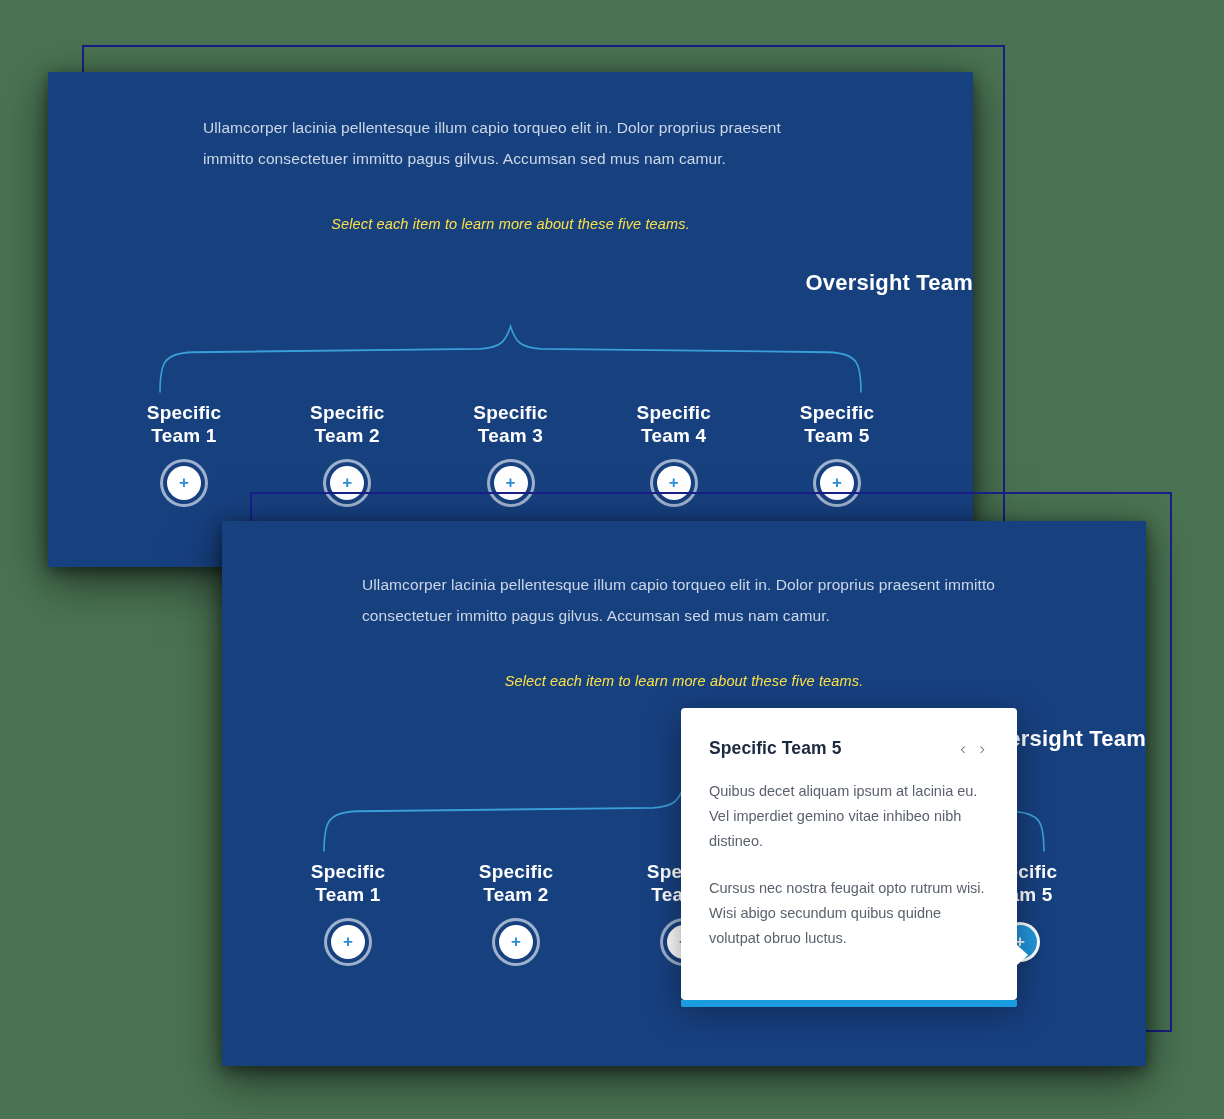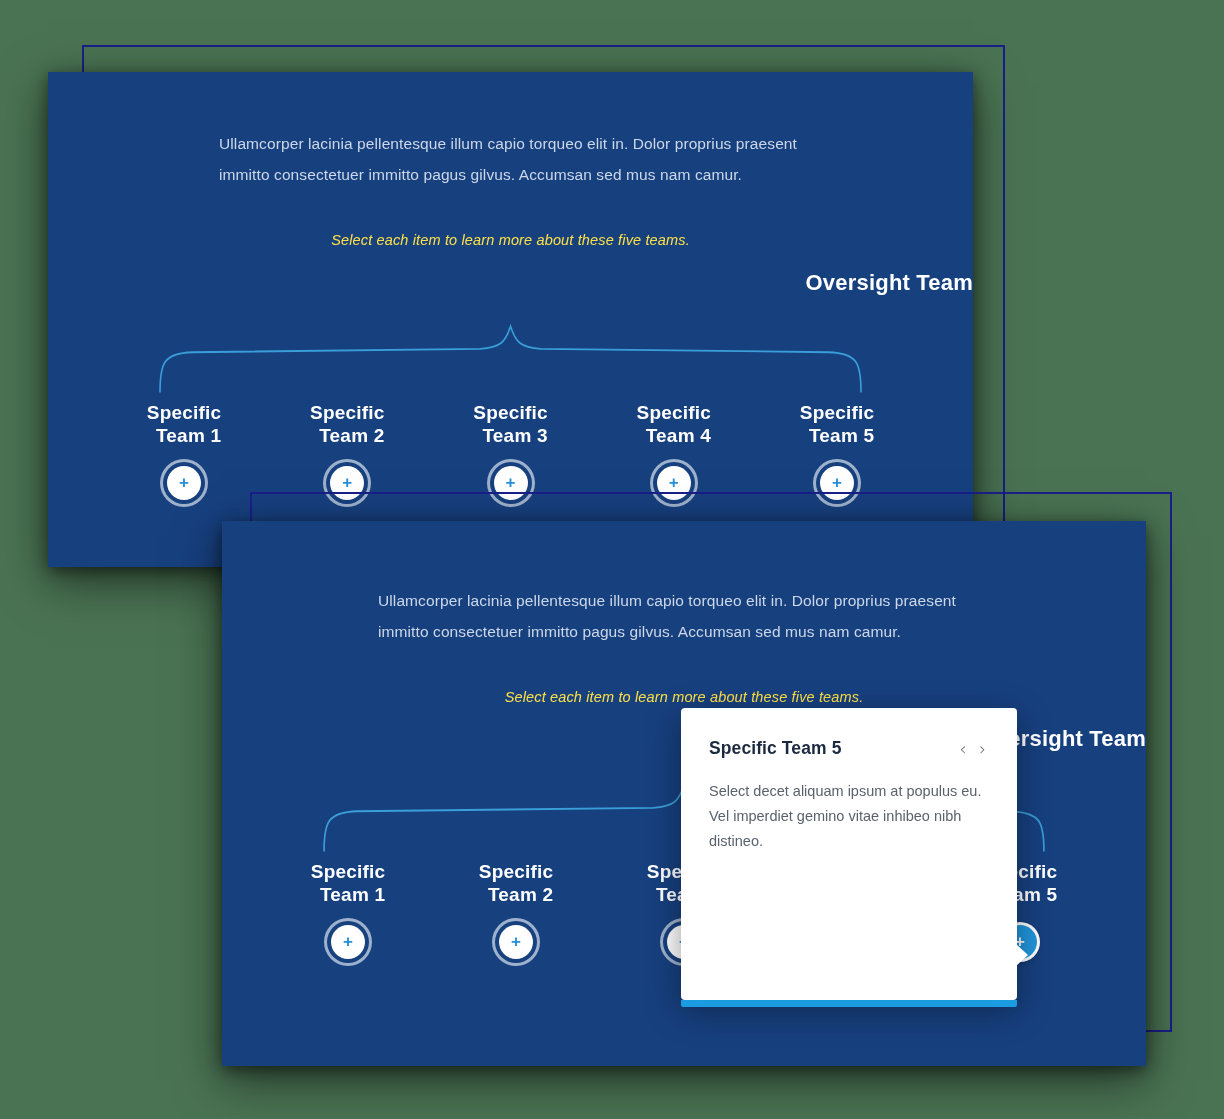--- a/index.html
+++ b/index.html
@@ -54,21 +54,21 @@
     right: 0;
     text-align: left;
   }
   .card-1 .intro-block { top: 40px; padding: 0 155px; }
   .card-2 .intro-block { top: 48px; padding: 0 140px; }
 
   .intro-para {
     color: #ccd7e8;
     font-size: 15.5px;
     line-height: 2.0;
-    margin: 16px;
+    margin: 0;
     letter-spacing: 0.1px;
     font-weight: 400;
   }
   .intro-sub {
     color: #fde047;
     font-size: 14.5px;
     font-style: italic;
     text-align: center;
     margin: 42px 0 0 0;
     letter-spacing: 0.15px;
@@ -114,21 +114,21 @@
     display: flex;
     flex-direction: column;
     align-items: center;
     cursor: pointer;
   }
   .team-label {
     color: #ffffff;
     font-size: 19px;
     font-weight: 700;
     line-height: 1.2;
-    text-align: right;
+    text-align: center;
     white-space: pre-line;
     letter-spacing: 0.2px;
   }
 
   
   .plus-icon {
     margin-top: 18px;
     width: 34px;
     height: 34px;
     border-radius: 50%;
@@ -358,17 +358,18 @@
 
     <div class="popup-head">
       <div class="popup-title">Specific Team 5</div>
       <div class="popup-nav">
         <span class="nav-btn">‹</span>
         <span class="nav-btn">›</span>
       </div>
     </div>
 
     <div class="popup-body">
-      <p class="popup-para">Select decet aliquam ipsum at populus eu. Vel imperdiet gemino vitae inhibeo nibh distineo.</p>
+      <p class="popup-para">Quibus decet aliquam ipsum at lacinia eu. Vel imperdiet gemino vitae inhibeo nibh distineo.</p>
+      <p class="popup-para">Cursus nec nostra feugait opto rutrum wisi. Wisi abigo secundum quibus quidne volutpat obruo luctus.</p>
     </div>
   </div>
 
 </div>
 
 </body></html>

